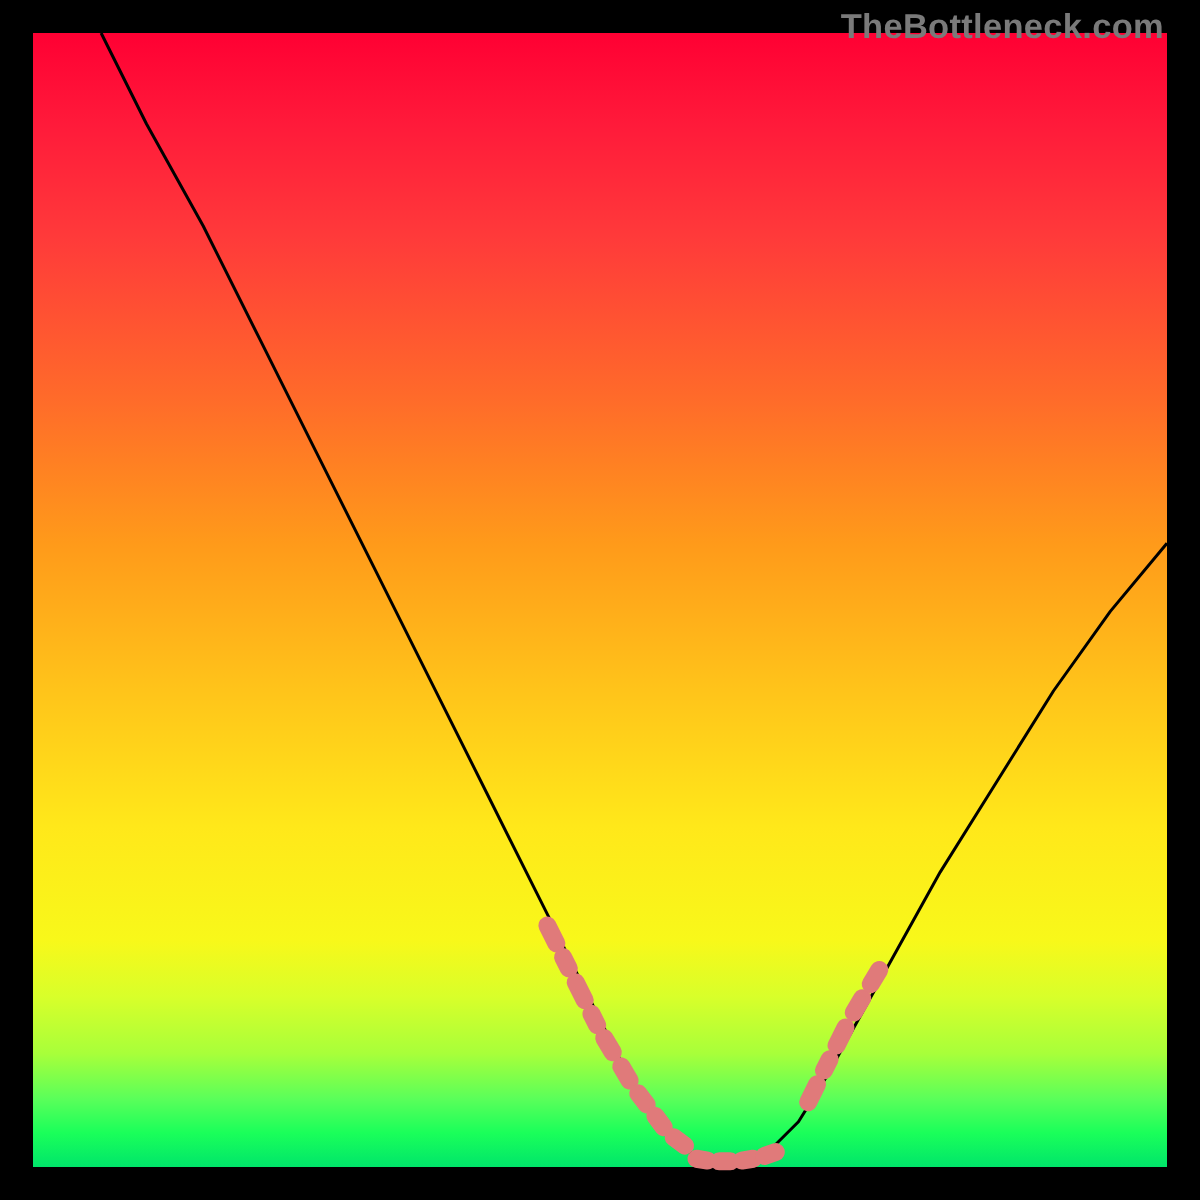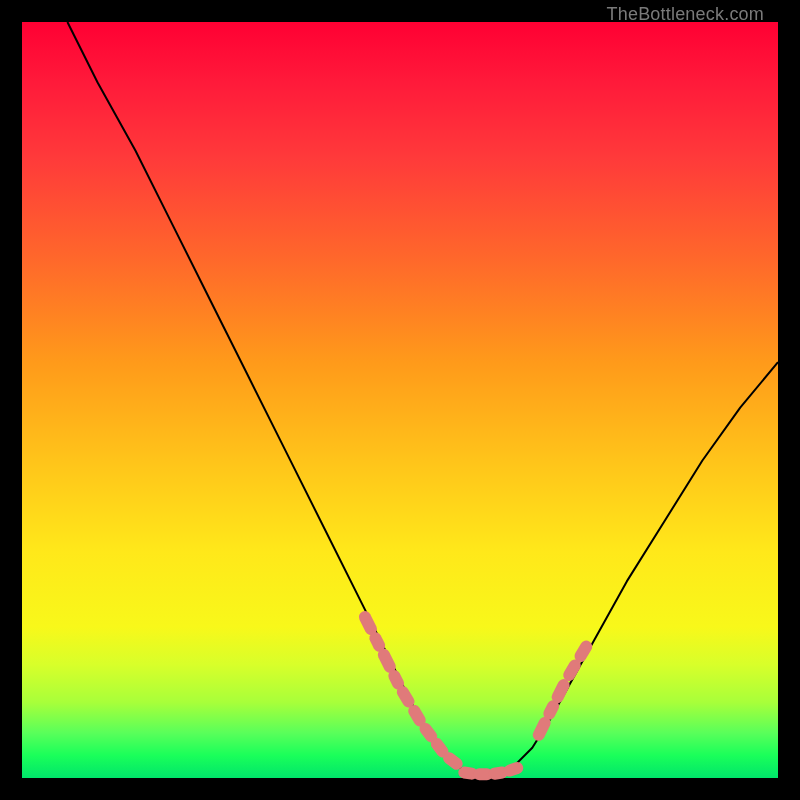--- a/index.html
+++ b/index.html
@@ -37,24 +37,24 @@
       #d8ff2a 85%,
       #a8ff3a 90%,
       #5aff5a 94%,
       #1aff5a 97%,
       #00e56a 100%
     );
   }
   .attribution {
     position: absolute;
     top: 4px;
-    right: 36px;
+    right: 24px;
     color: #7a7a7a;
-    font-size: 18px;
-    font-weight: 400;
+    font-size: 23px;
+    font-weight: 700;
     letter-spacing: 0.2px;
     user-select: none;
   }
   svg.curve {
     position: absolute;
     left: 0;
     top: 0;
     width: 756px;
     height: 756px;
     overflow: visible;

